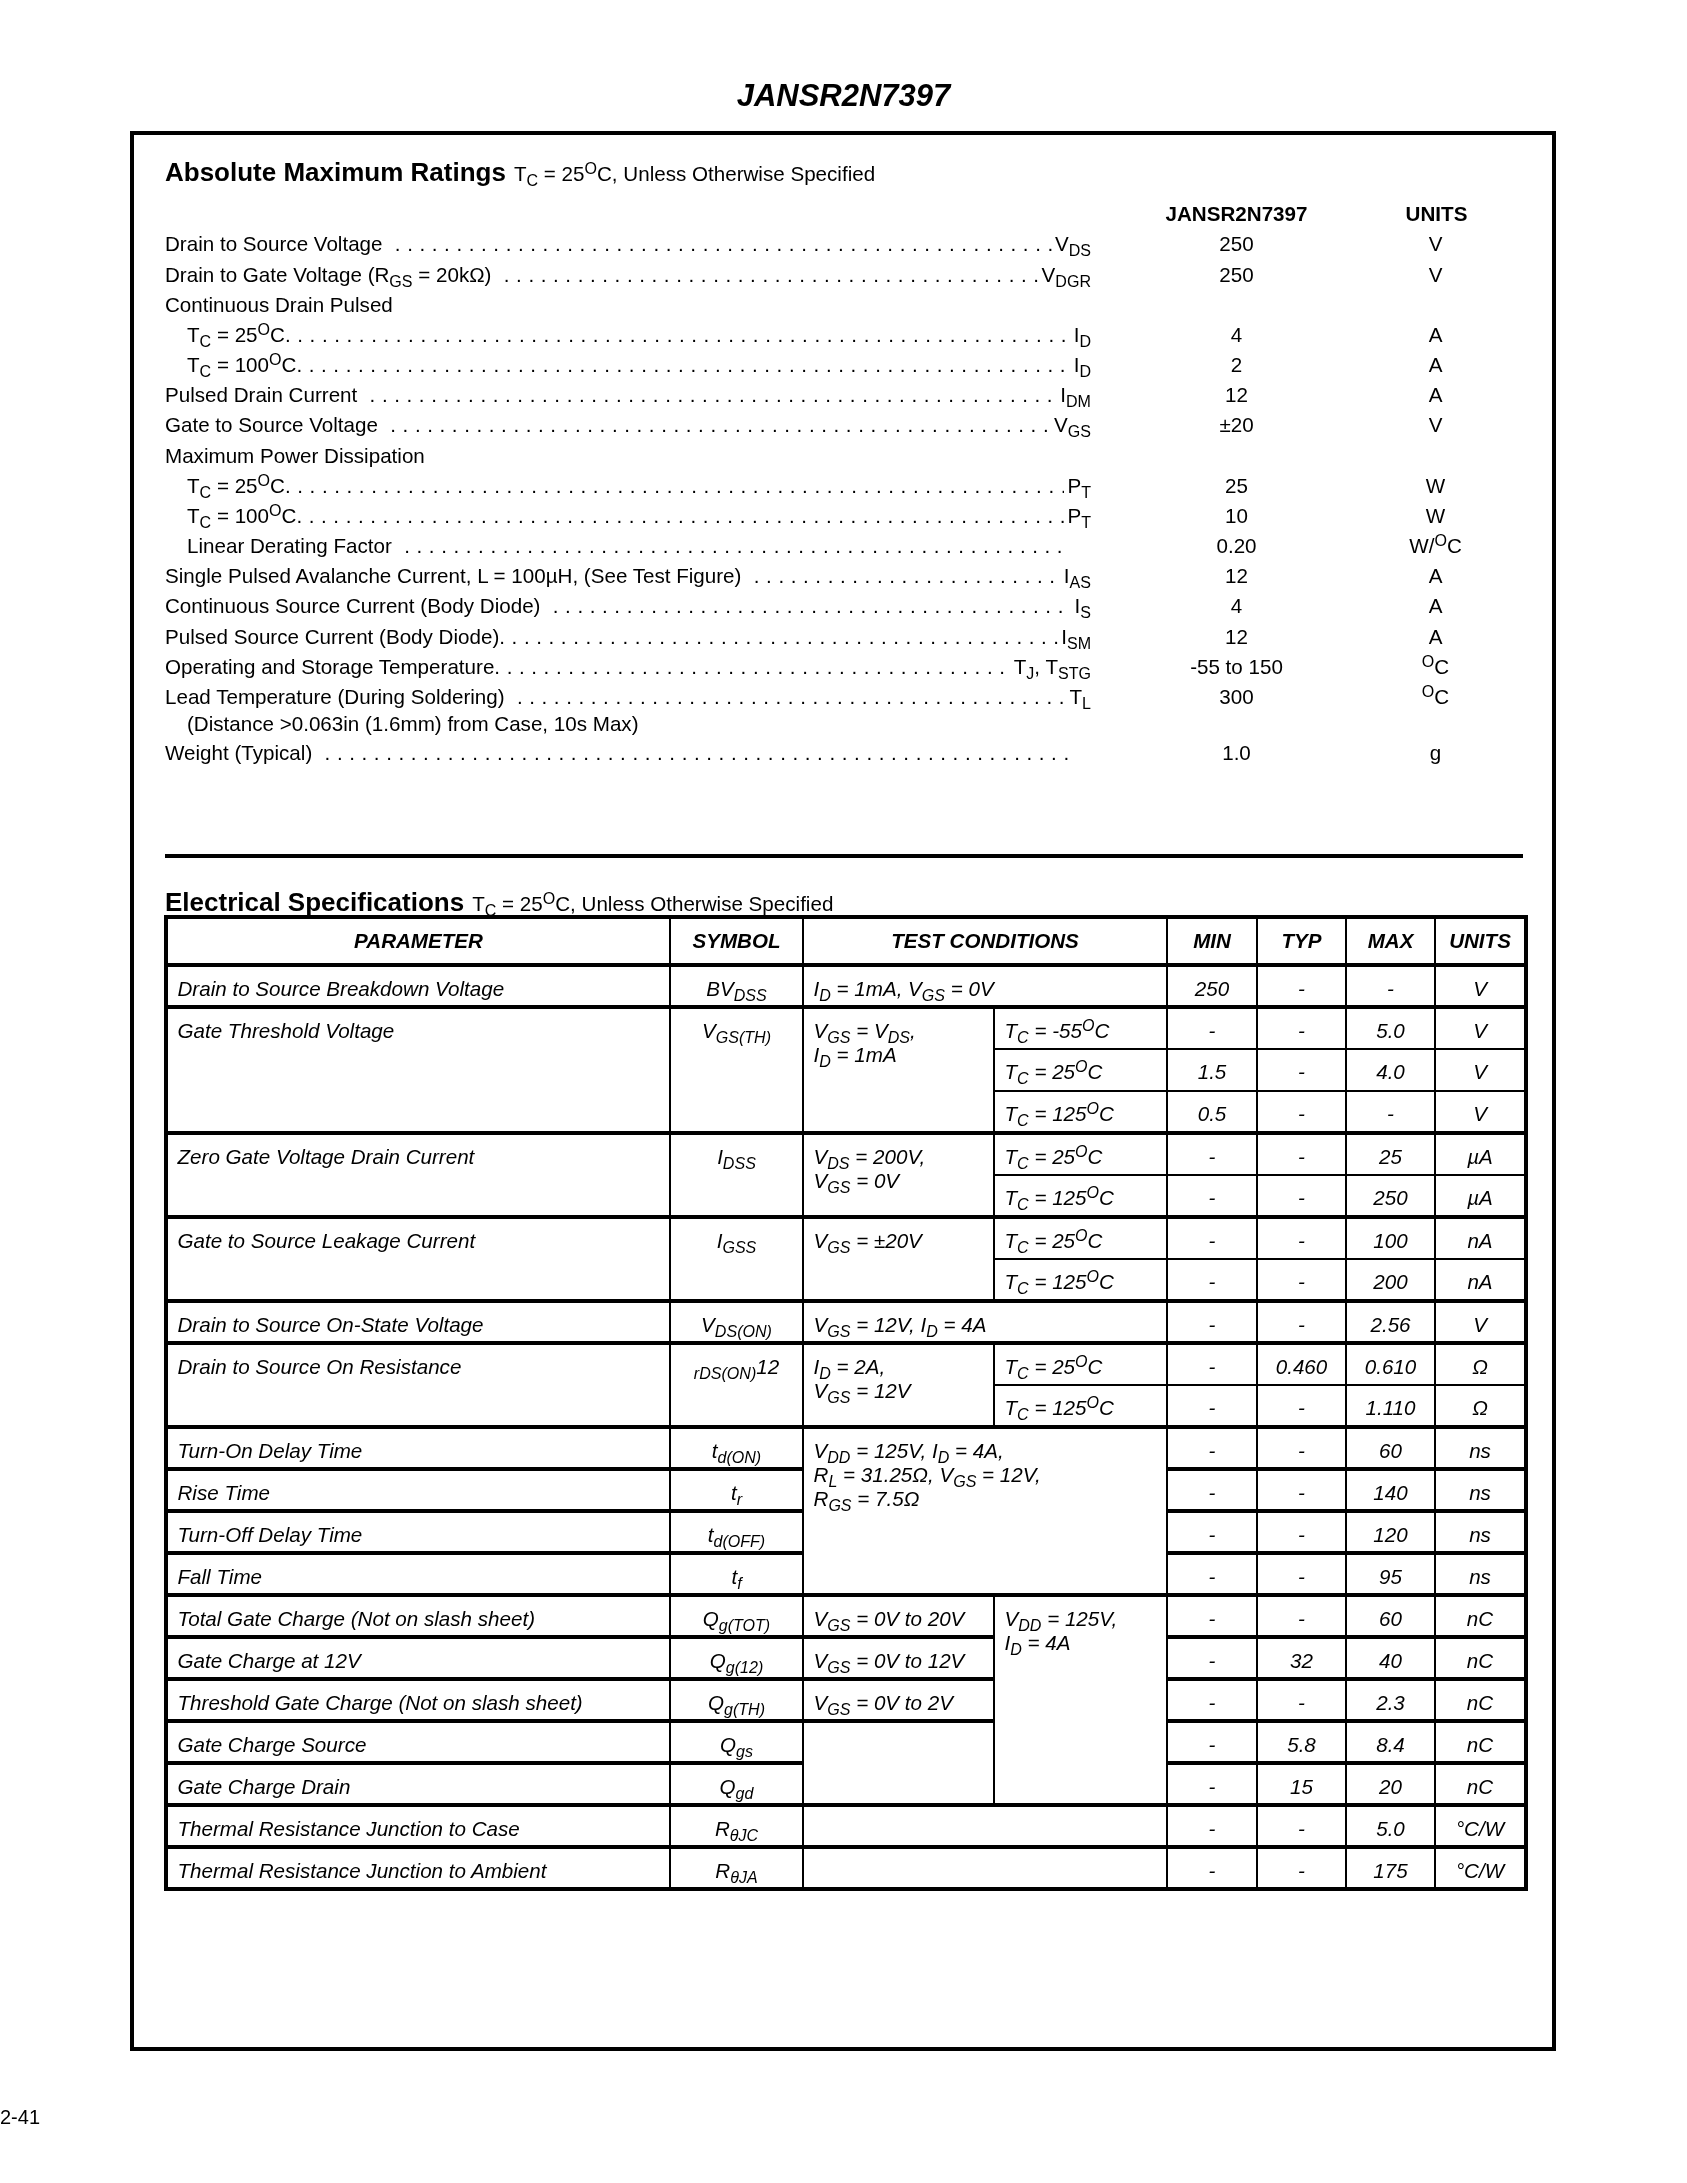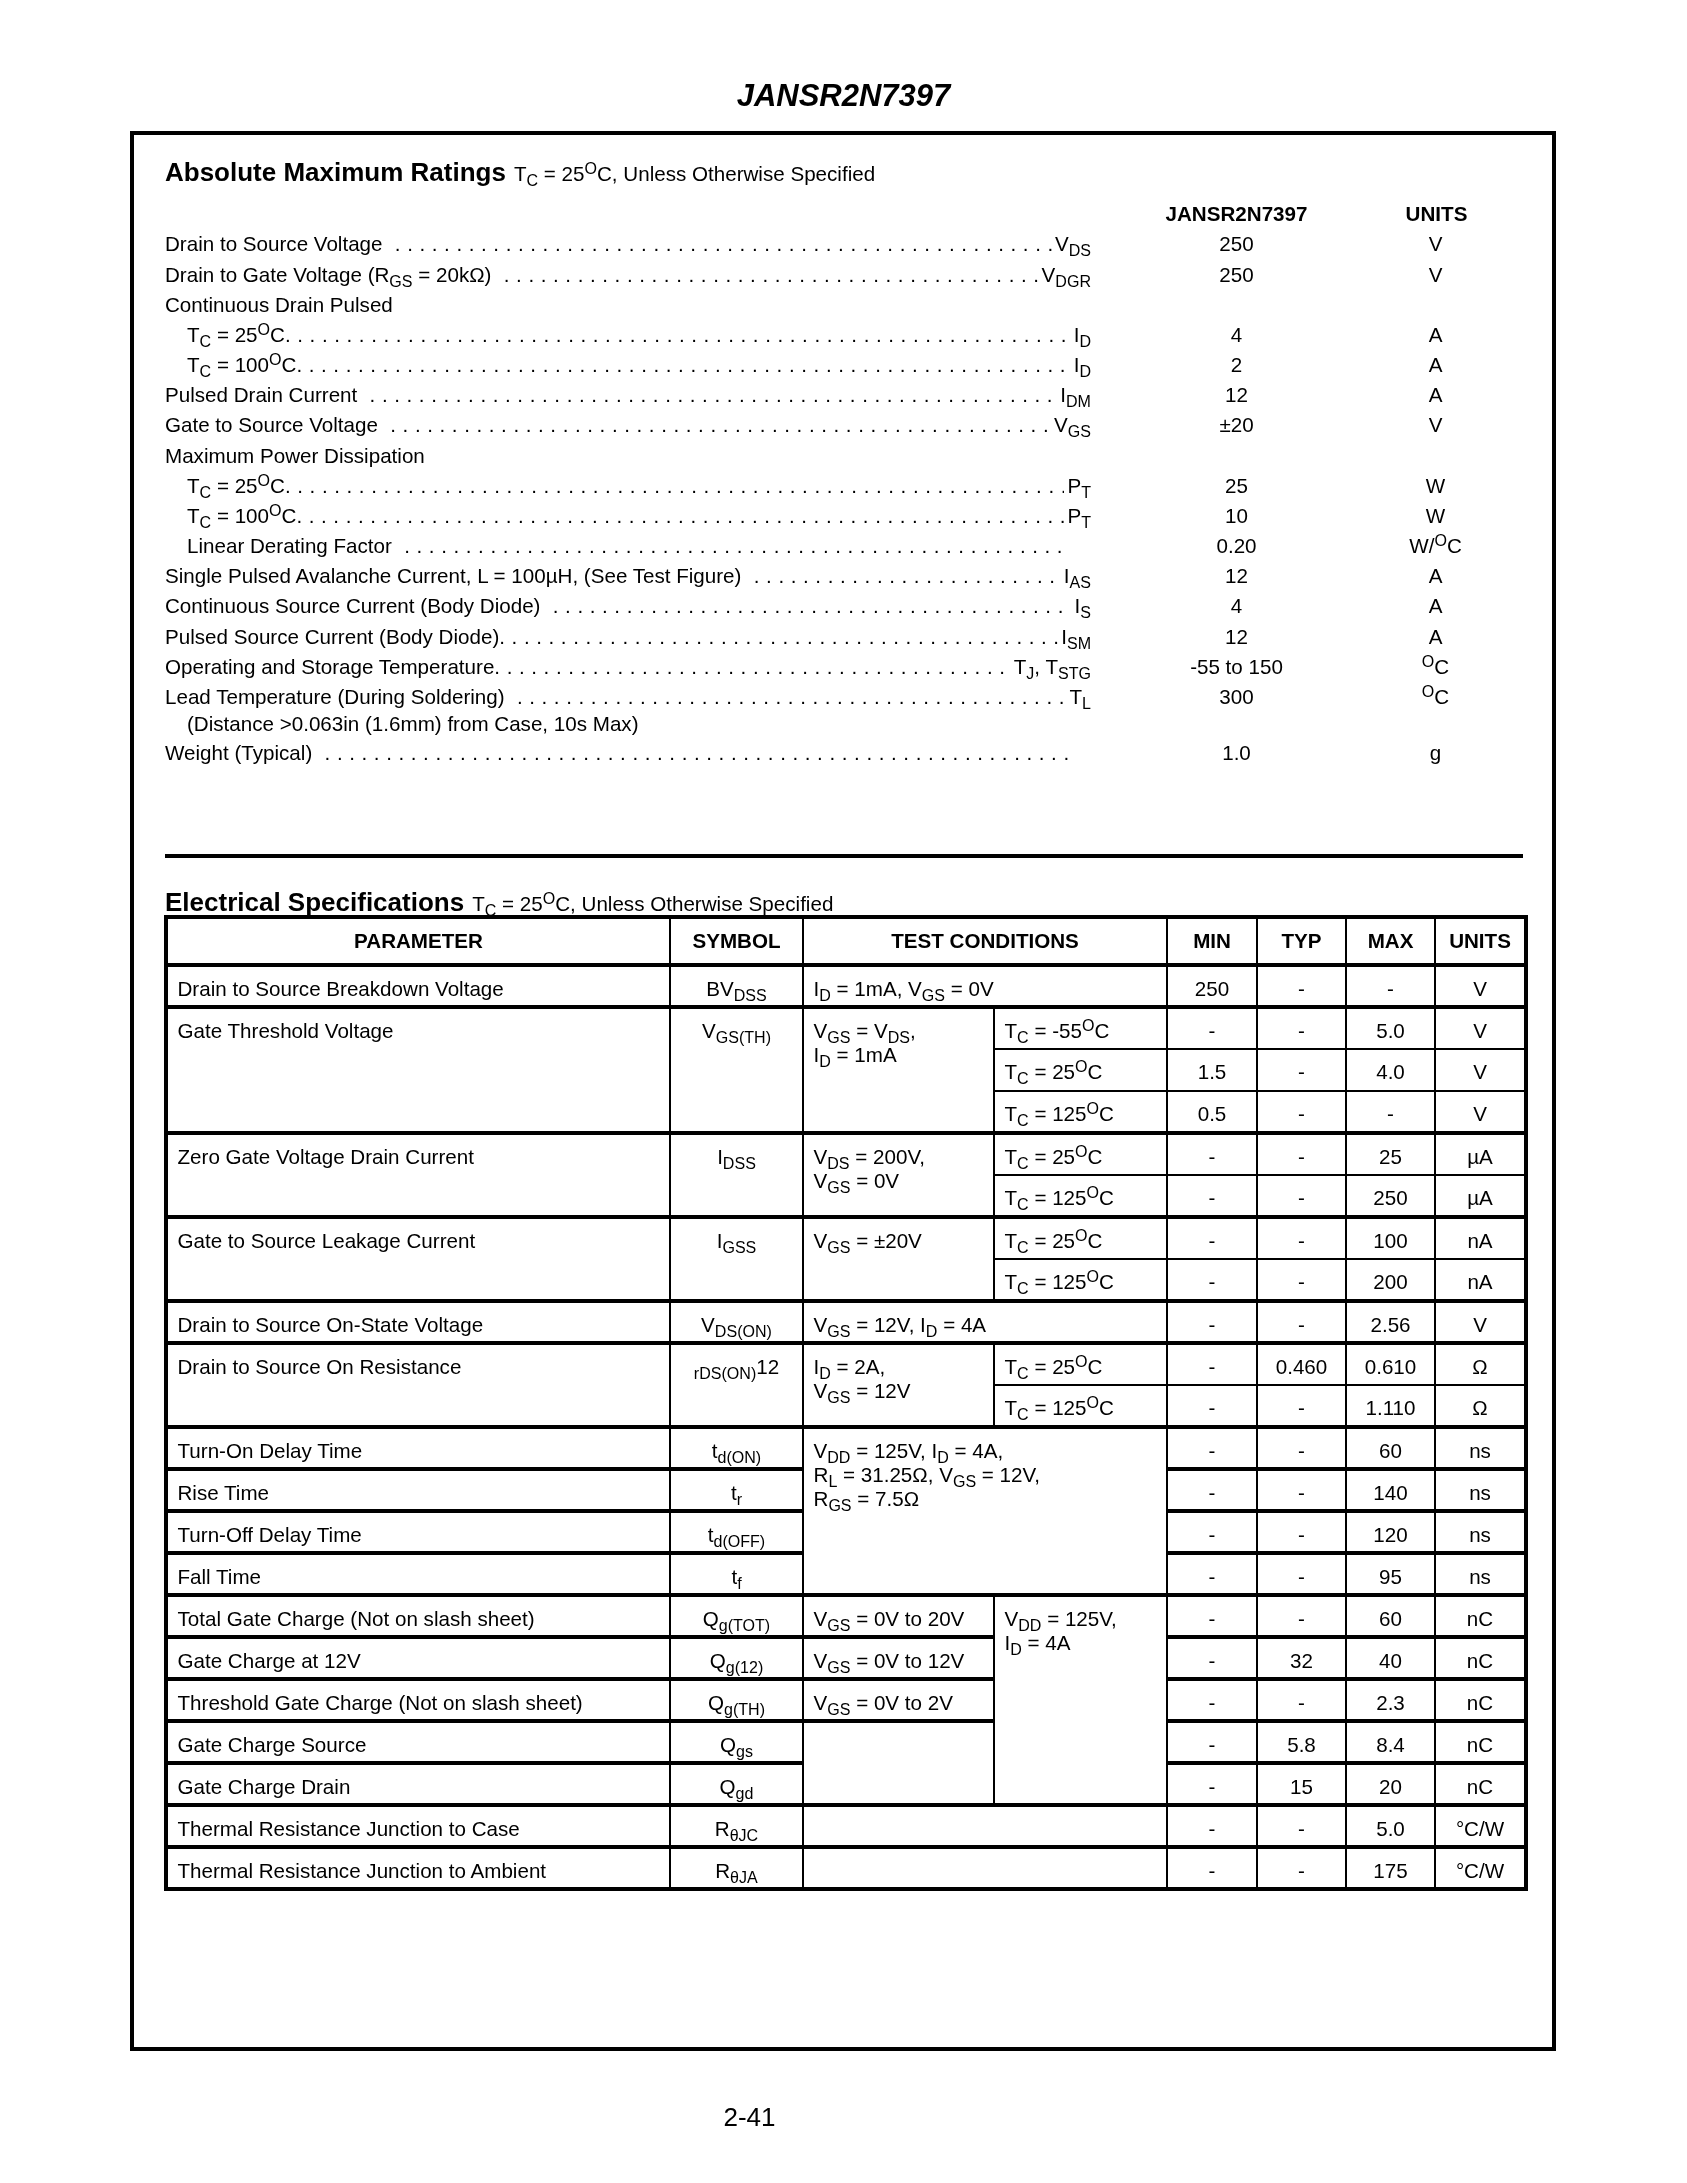--- a/index.html
+++ b/index.html
@@ -17,28 +17,28 @@
   .rt-row { left:165px; width:1350px; height:30px; font-size:20.6px; line-height:30px; white-space:nowrap; }
   .rt-row .lbl { position:absolute; left:0; top:0; width:926px; overflow:hidden; white-space:nowrap; }
   .rt-row .lbl.indent { left:22px; width:903px; }
   .rt-row .lbl .dots { letter-spacing:0.32em; }
   .rt-row .sym { position:absolute; right:424px; top:0; background:#fff; padding-left:3.2px; }
   .rt-row .val { position:absolute; left:992px; width:159px; top:0; text-align:center; }
   .rt-row .unit { position:absolute; left:1223px; width:95px; top:0; text-align:center; }
   .caution { left:165px; width:1358px; font-size:18px; font-style:italic; line-height:20px; }
   .sep { left:165px; top:854px; width:1358px; height:4px; background:#000; }
   table.es { position:absolute; left:164px; top:915px; width:1359px; border-collapse:collapse; table-layout:fixed;
-             border:4px solid #000; font-size:20.6px; }
+             border:4px solid #000; font-size:20.6px;font-style:italic; }
   table.es td, table.es th { border:2.4px solid #000; padding:0 9.5px; vertical-align:top; line-height:24px; height:42px; box-sizing:border-box; }
   table.es th { font-weight:bold; text-align:center; vertical-align:middle; height:48px; }
   table.es thead tr { border-bottom:4.8px solid #000; }
   table.es td.c { text-align:center; padding-left:1.6px; padding-right:1.6px; }
   table.es td { padding-top:10.3px; }
   table.es tr.grp-end td { border-bottom-width:4px; }
-  .page-num { left:0; width:1499px; top:2104px; text-align:center; font-size:26px; line-height:27px; }
+  .page-num { left:0; width:1499px; top:2104px; text-align:left; font-size:20px; line-height:27px; }
 </style>
 </head>
 <body>
 
 <div class="abs doc-title">JANSR2N7397</div>
 
 <div class="abs frame"></div>
 
 <div class="abs section-heading" style="top:156px;">
   <span>Absolute Maximum Ratings</span><span class="cond"><span>T</span><sub>C</sub><span> = 25</span><sup>O</sup><span>C, Unless Otherwise Specified</span></span>

